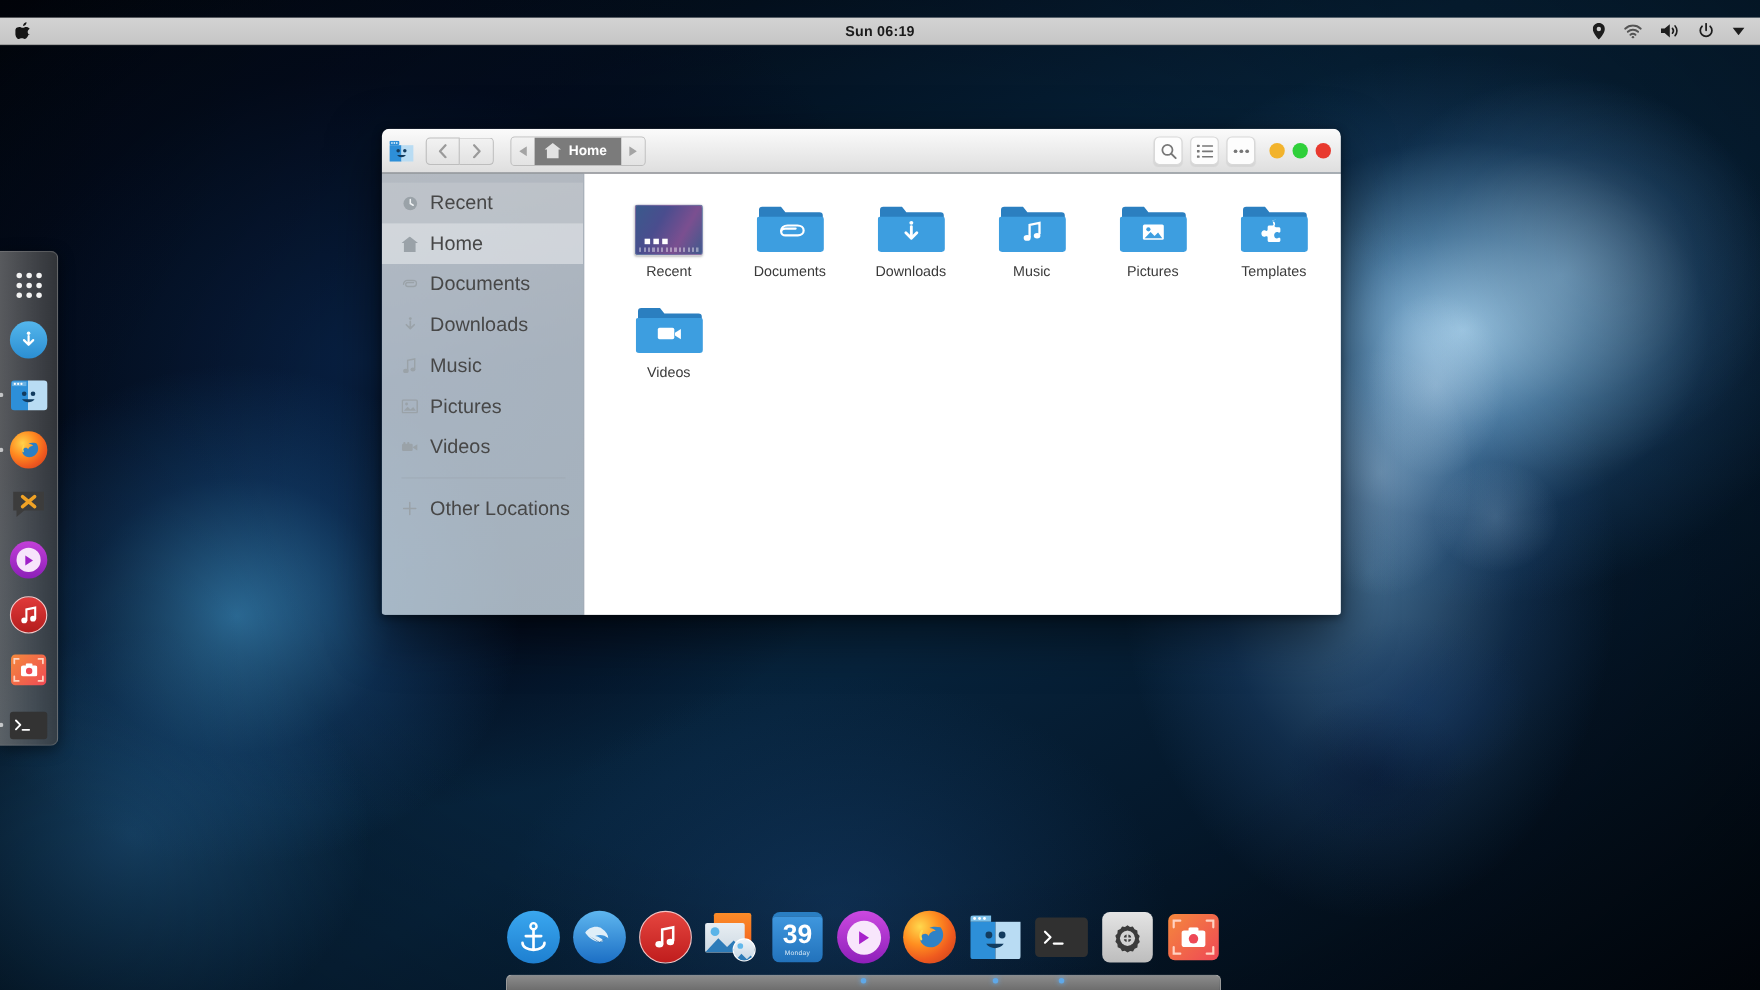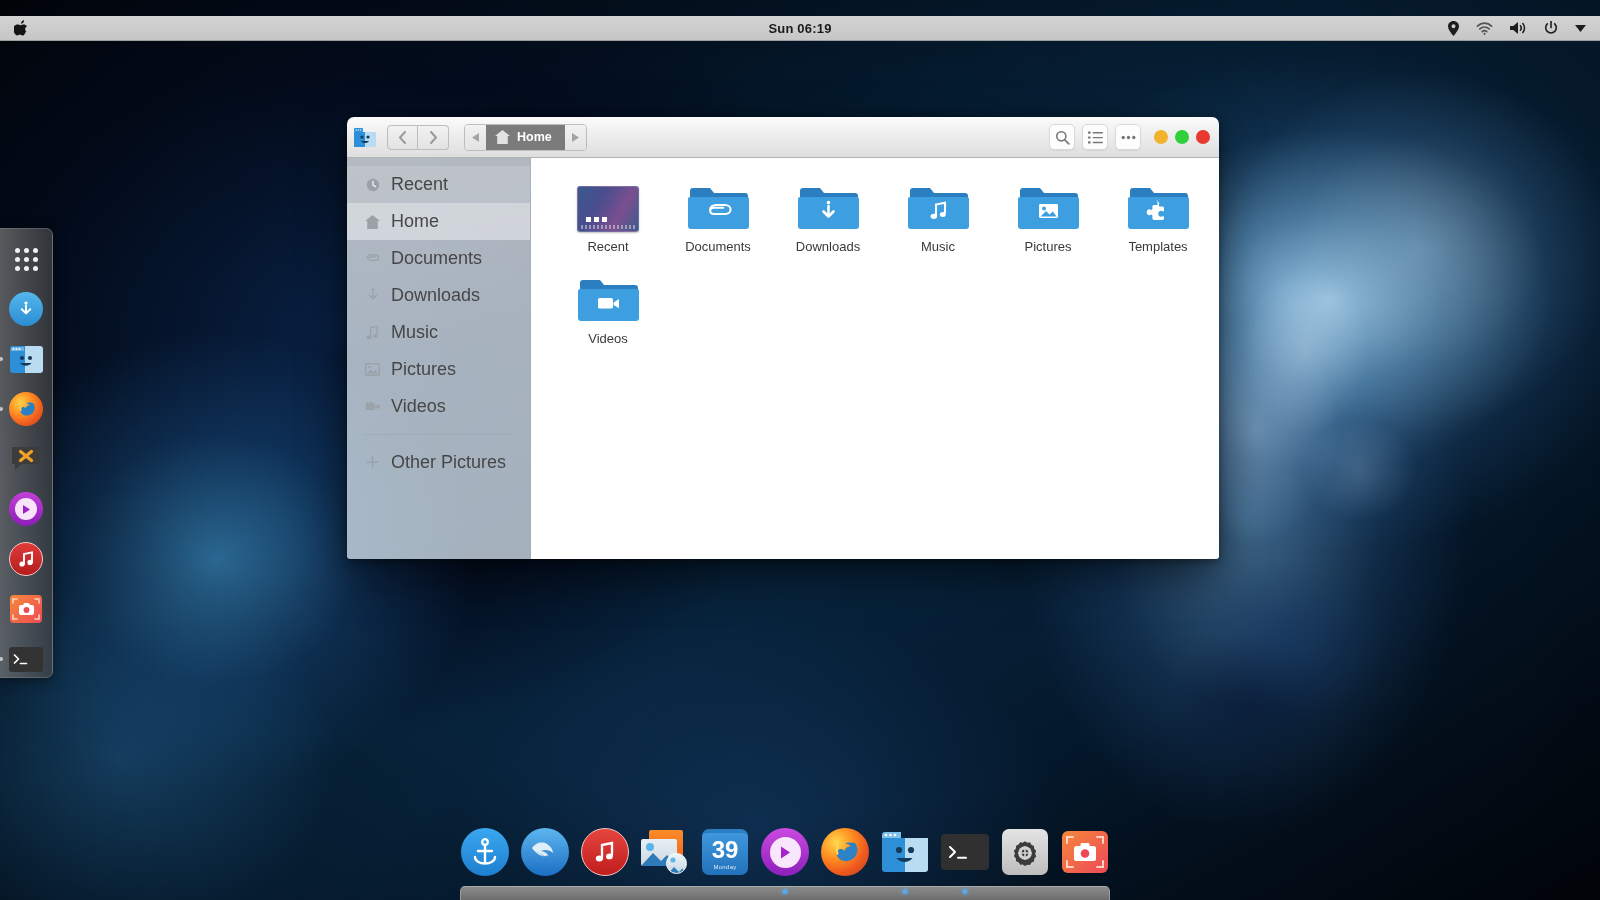--- a/index.html
+++ b/index.html
@@ -506,21 +506,21 @@
 
 
       <div class="sb-divider"></div>
 
       <div class="sb-item">
         <span class="sb-icon">
           <svg width="13" height="13" viewBox="0 0 13 13">
             <path d="M6.5 0.8v11M1 6.3h11" stroke="#9aa2a8" stroke-width="1.4" stroke-linecap="round"></path>
           </svg>
         </span>
-        <span>Other Pictures</span>
+        <span>Other Locations</span>
       </div>
 
     </div>
 
     <div id="fm-content">
 
       <div class="file-item">
         <div class="file-icon">
           <div class="desk-thumb">
             <div class="desk-dots">

